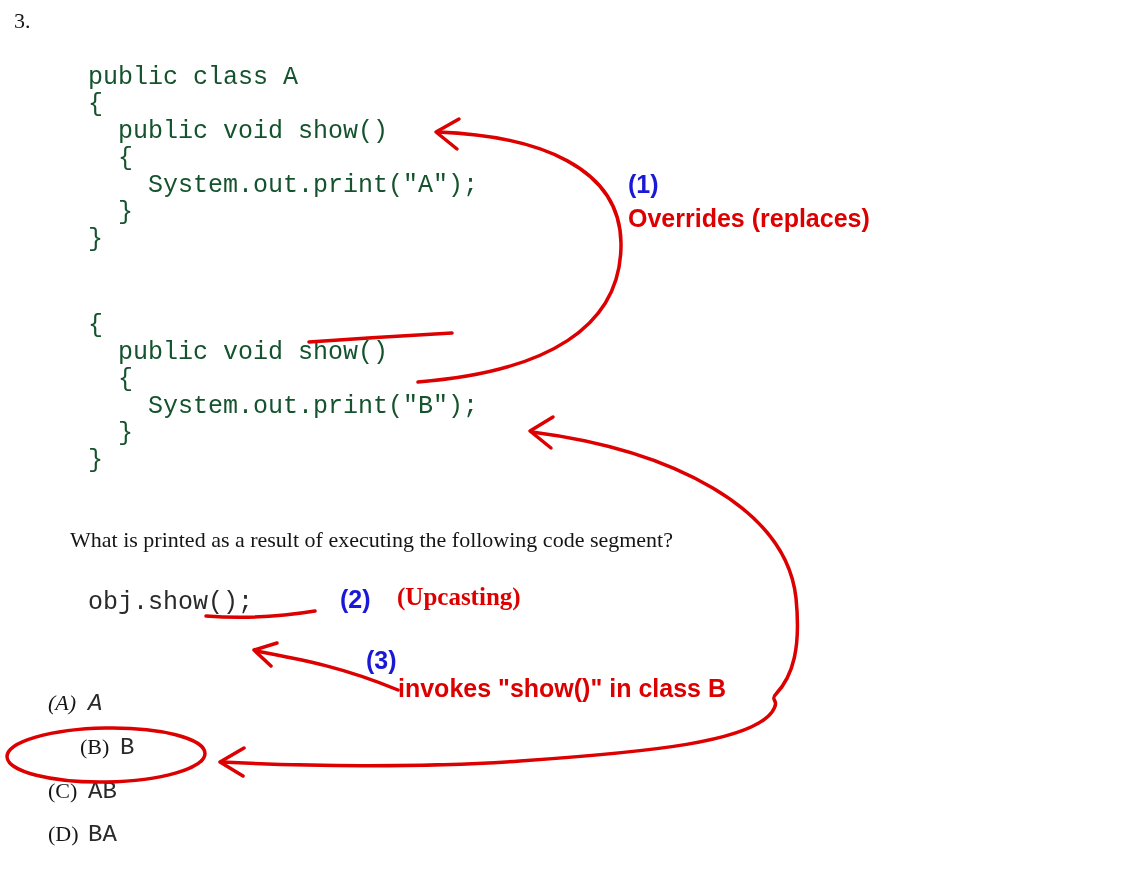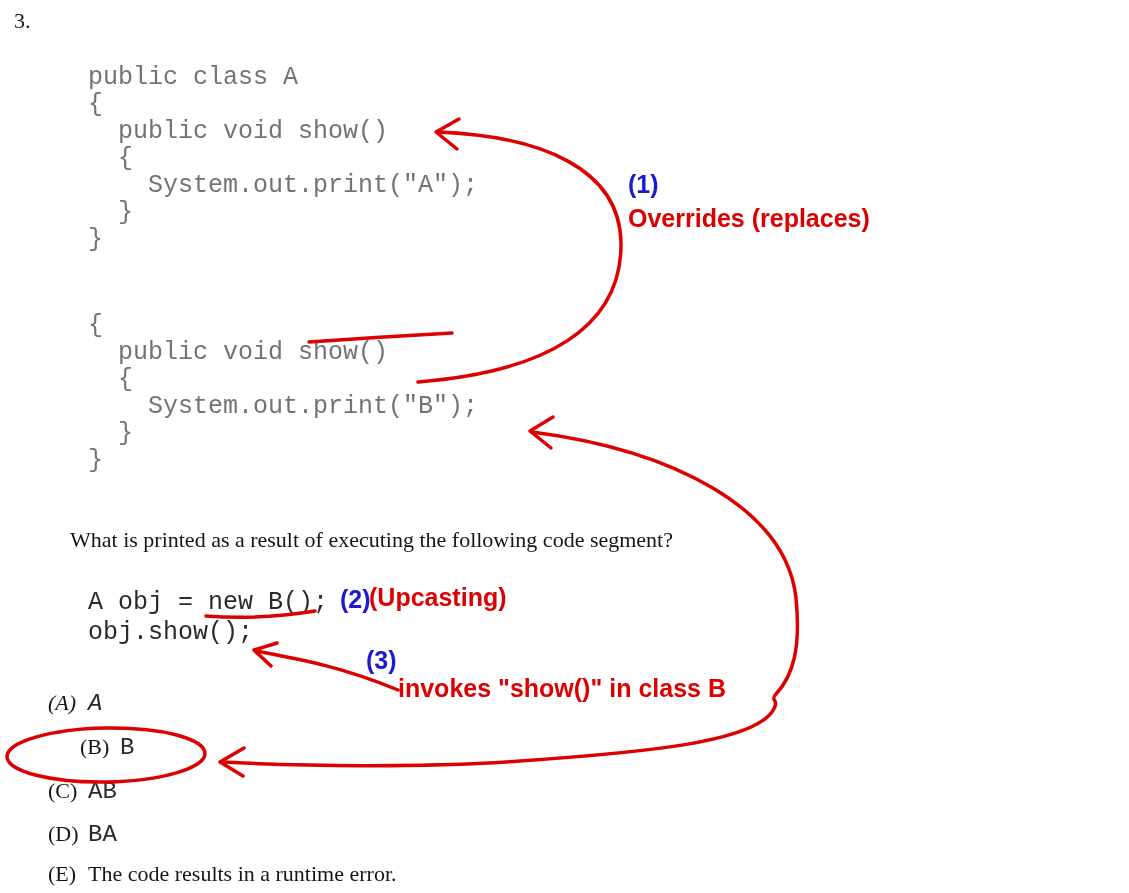--- a/index.html
+++ b/index.html
@@ -19,21 +19,21 @@
   .serif {
     font-family: "Liberation Serif", serif;
     font-size: 22px;
     color: #151515;
   }
   .code-block { position: absolute; left: 88px; }
   .code-line {
     font-family: "Liberation Mono", "DejaVu Sans Mono", monospace;
     font-size: 25px;
     line-height: 27px;
-    color: #737373;
+    color: #14532d;
     white-space: pre;
   }
   .seg-line {
     font-family: "Liberation Mono", "DejaVu Sans Mono", monospace;
     font-size: 25px;
     line-height: 30px;
     color: #2a2a2a;
     white-space: pre;
   }
   .note {
@@ -104,44 +104,40 @@
     <div class="code-line">  }</div>
     <div class="code-line">}</div>
   </div>
 
   <span class="note note-blue" style="left:628px; top:170px;">(1)</span>
   <span class="note note-red" style="left:628px; top:204px;">Overrides (replaces)</span>
 
   <span class="abs serif" style="left:50px; top:527px;margin-left:20px;">What is printed as a result of executing the following code segment?</span>
 
   <div class="code-block" style="top:588px;">
-    <div class="seg-line">A obj = new B();</div>
     <div class="seg-line">obj.show();</div>
   </div>
 
   <span class="note note-blue" style="left:340px; top:585px;">(2)</span>
-  <span class="note note-red" style="left:369px; top:583px;">(Upcasting)</span>
+  <span class="note note-red" style="left:397px; top:583px;font-family:Liberation Serif, serif;">(Upcasting)</span>
 
   <span class="note note-blue" style="left:366px; top:646px;">(3)</span>
   <span class="note note-red" style="left:398px; top:674px;">invokes "show()" in class B</span>
 
   <div class="choice" style="top:690px;font-style:italic;">
     <span class="choice-label">(A)</span><span class="choice-mono">A</span>
   </div>
   <div class="choice" style="top:734px;margin-left:32px;">
     <span class="choice-label">(B)</span><span class="choice-mono">B</span>
   </div>
   <div class="choice" style="top:778px;">
     <span class="choice-label">(C)</span><span class="choice-mono">AB</span>
   </div>
   <div class="choice" style="top:821px;">
     <span class="choice-label">(D)</span><span class="choice-mono">BA</span>
-  </div>
-  <div class="choice" style="top:861px;">
-    <span class="choice-label">(E)</span><span class="choice-serif">The code results in a runtime error.</span>
   </div>
 
   <svg class="ink-layer" width="1129" height="893" viewBox="0 0 1129 893">
 
     <g>
       <path class="ink" d="M 418 382 C 545 372 622 328 621 243 C 620 168 540 136 438 132"></path>
       <polyline class="ink" points="459,119 436,132 457,149"></polyline>
     </g>
 
     <path class="ink" d="M 309 342 Q 380 337 452 333"></path>

